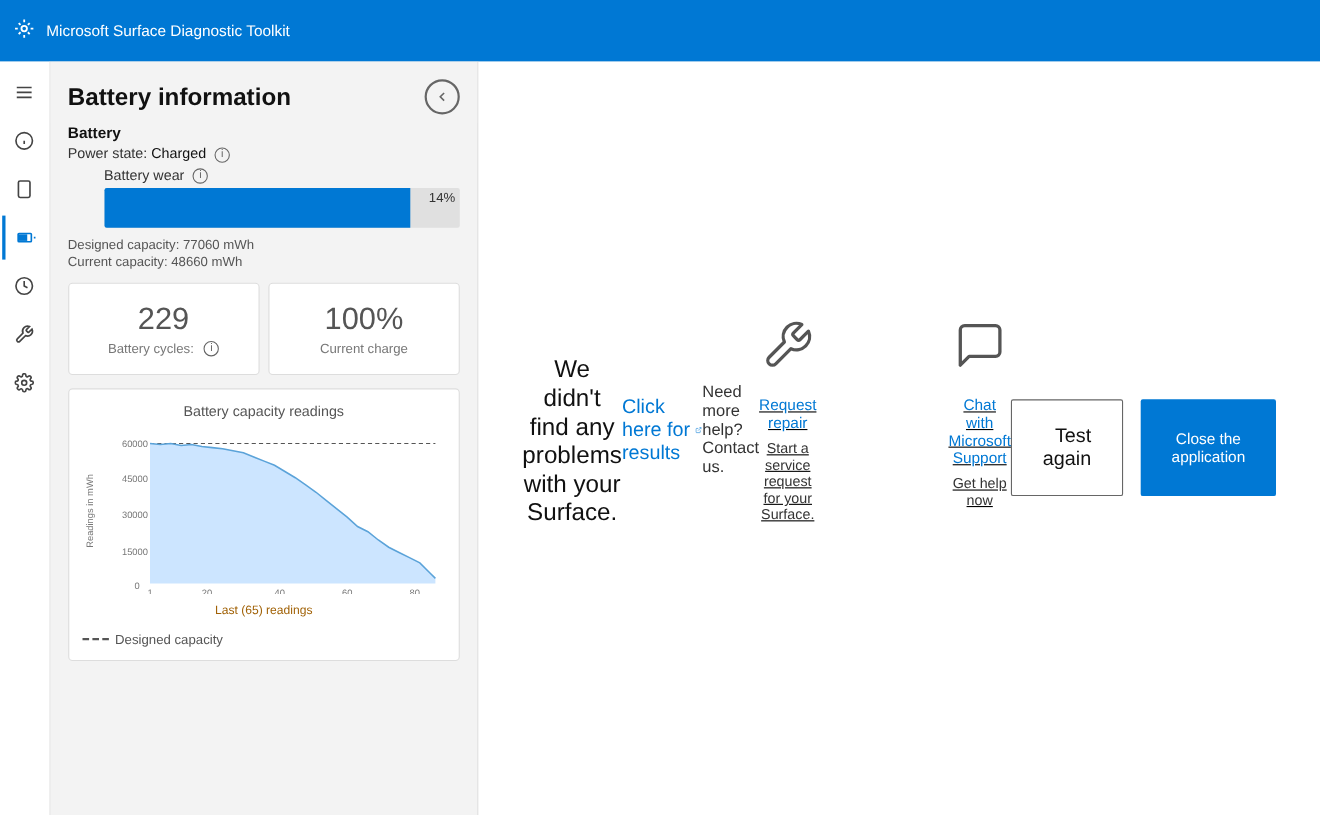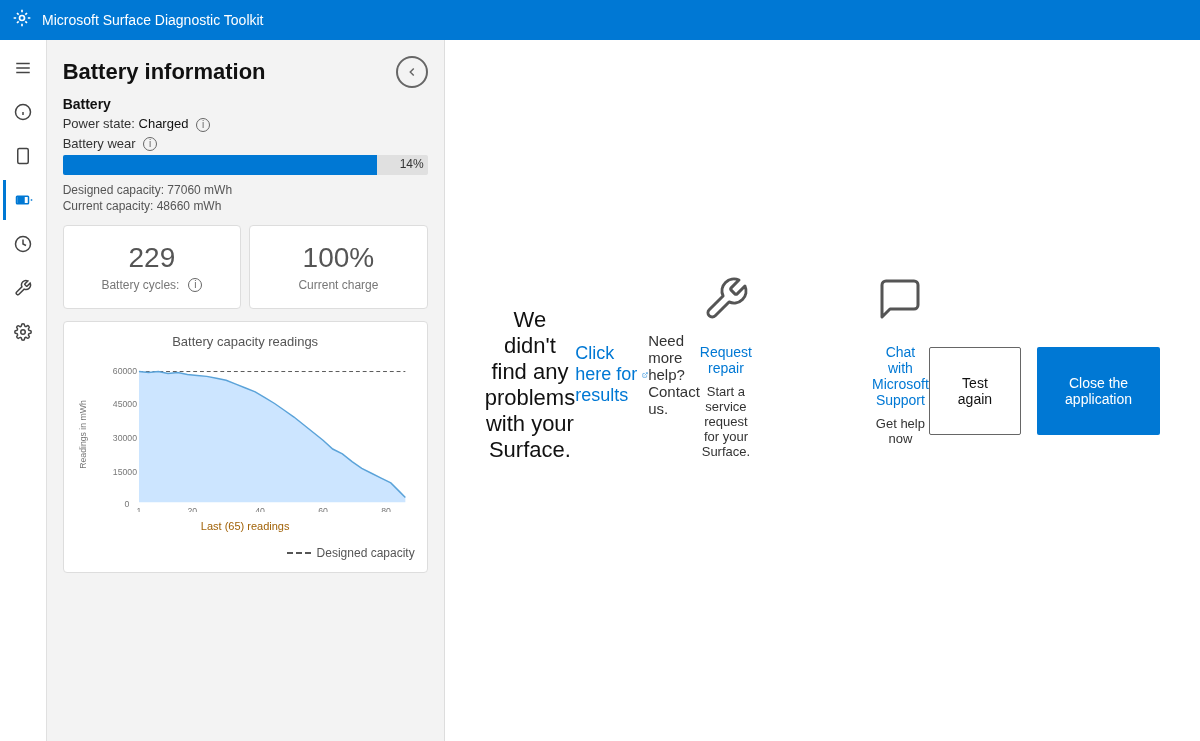--- a/index.html
+++ b/index.html
@@ -4,21 +4,21 @@
   <style>
     * { box-sizing: border-box; margin: 0; padding: 0; }
     body { font-family: 'Segoe UI', Arial, sans-serif; background: #f3f3f3; height: 741px; overflow: hidden; }
 
     
     .title-bar {
       background: #0078d4;
       color: white;
       display: flex;
       align-items: center;
-      height: 40px;
+      height: 56px;
       padding: 0 12px;
       gap: 10px;
     }
     .title-bar-icon { font-size: 18px; }
     .title-bar-text { font-size: 14px; font-weight: 400; }
 
     
     .app-body {
       display: flex;
       height: calc(741px - 40px);
@@ -103,24 +103,24 @@
       text-align: center;
       line-height: 12px;
       font-size: 10px;
       color: #666;
       margin-left: 4px;
       cursor: pointer;
       vertical-align: middle;
     }
 
     
-    .wear-row { margin-bottom: 8px; }
+    .wear-row { margin-bottom: 8px; margin-left: 33px; }
     .wear-bar-container {
       width: 100%;
-      height: 20px;
+      height: 36px;
       background: #e0e0e0;
       border-radius: 2px;
       position: relative;
       overflow: visible;
       margin-top: 4px;
     }
     .wear-bar-fill {
       height: 100%;
       background: #0078d4;
       border-radius: 2px 0 0 2px;
@@ -200,43 +200,45 @@
       gap: 120px;
       margin-bottom: 48px;
     }
     .help-option {
       display: flex;
       flex-direction: column;
       align-items: center;
       text-align: center;
       gap: 8px;
       max-width: 200px;
+      text-decoration: underline;
     }
     .help-option-icon { font-size: 40px; color: #555; margin-bottom: 4px; }
     .help-option-link {
       color: #0078d4;
       cursor: pointer;
       text-decoration: none;
       font-size: 14px;
     }
     .help-option-desc { font-size: 13px; color: #333; }
 
     
     .action-buttons {
       display: flex;
       gap: 16px;
     }
     .btn-outline {
       padding: 10px 28px;
       border: 1px solid #666;
       background: white;
-      font-size: 14px;
+      font-size: 18px;
       cursor: pointer;
       border-radius: 2px;
       color: #111;
+      text-align: right;
     }
     .btn-primary {
       padding: 28px 28px;
       border: none;
       background: #0078d4;
       font-size: 14px;
       cursor: pointer;
       border-radius: 2px;
       color: white;
     }
@@ -383,21 +385,21 @@
             <text x="65" y="162" font-size="9" fill="#777" text-anchor="middle">1</text>
             <text x="120" y="162" font-size="9" fill="#777" text-anchor="middle">20</text>
             <text x="190" y="162" font-size="9" fill="#777" text-anchor="middle">40</text>
             <text x="255" y="162" font-size="9" fill="#777" text-anchor="middle">60</text>
             <text x="320" y="162" font-size="9" fill="#777" text-anchor="middle">80</text>
           </svg>
         </div>
         <div class="chart-footer">
           <span>Last (65) readings</span>
         </div>
-        <div style="text-align:right; margin-top:8px;">
+        <div style="text-align:left; margin-top:8px;">
           <span class="legend-item">
             <span style="display:inline-block;width:24px;border-top:2px dashed #555;"></span>
             <span>Designed capacity</span>
           </span>
         </div>
       </div>
     </div>
   </div>
 
   <div class="right-panel">

